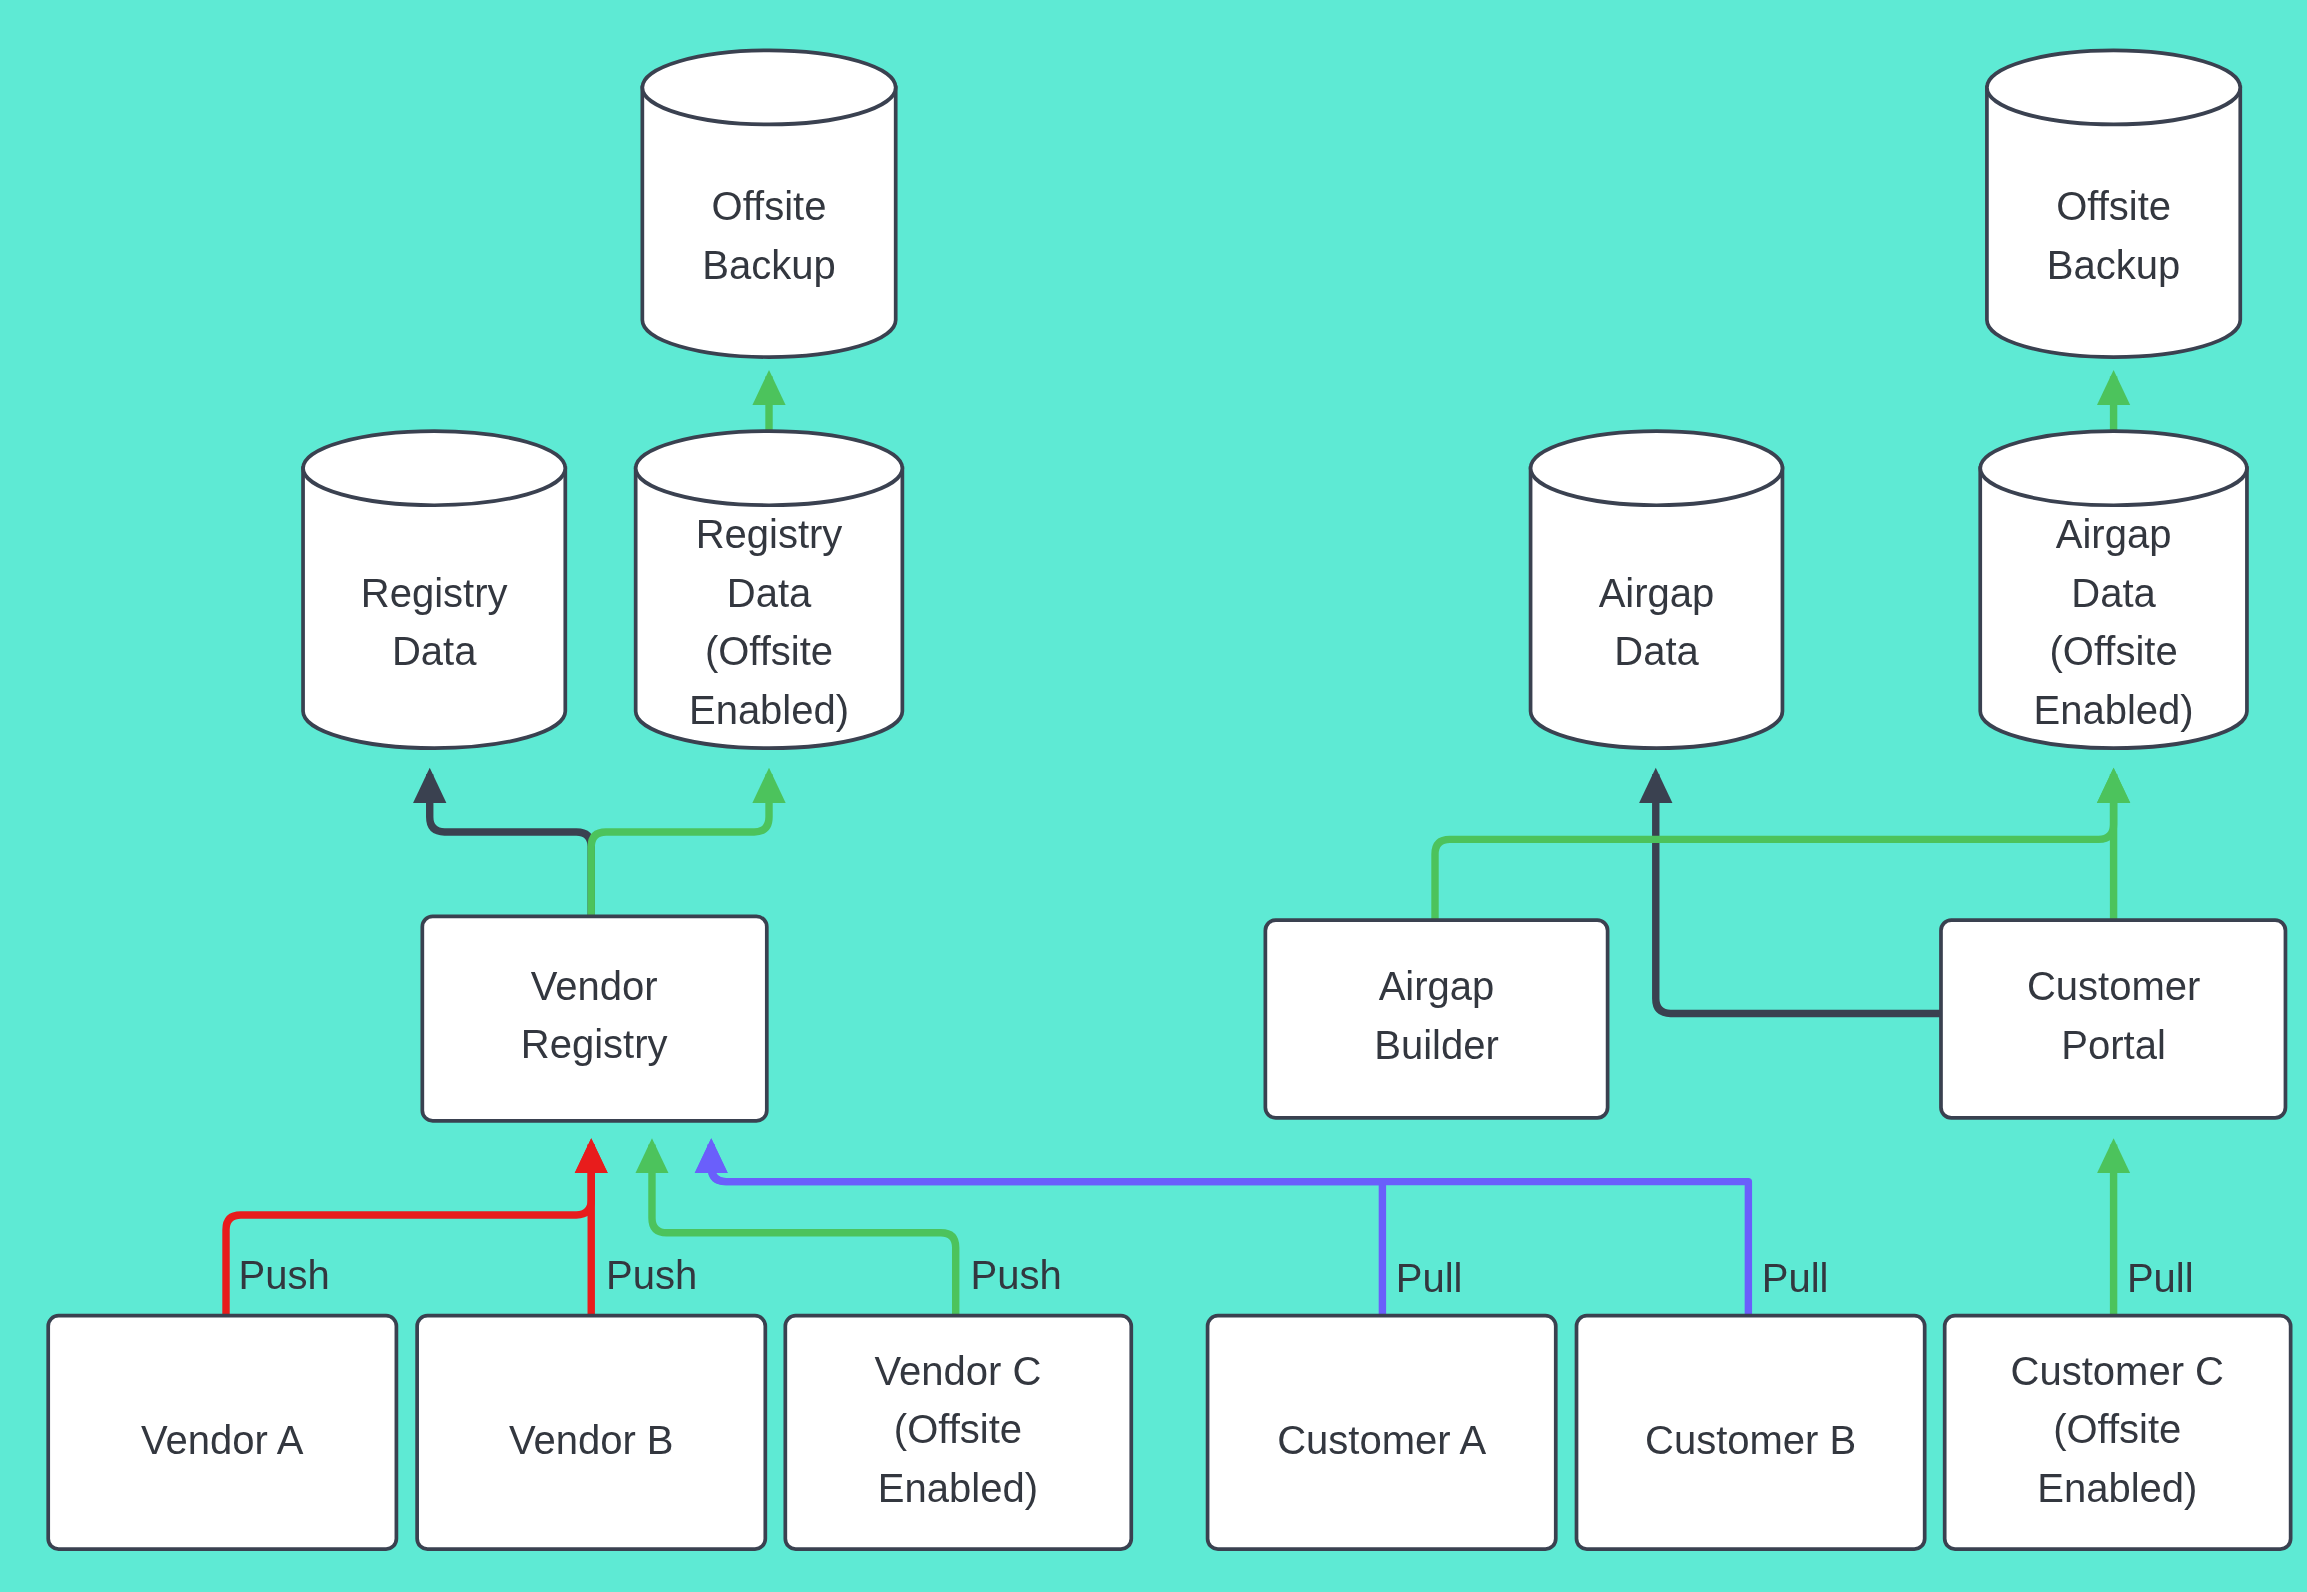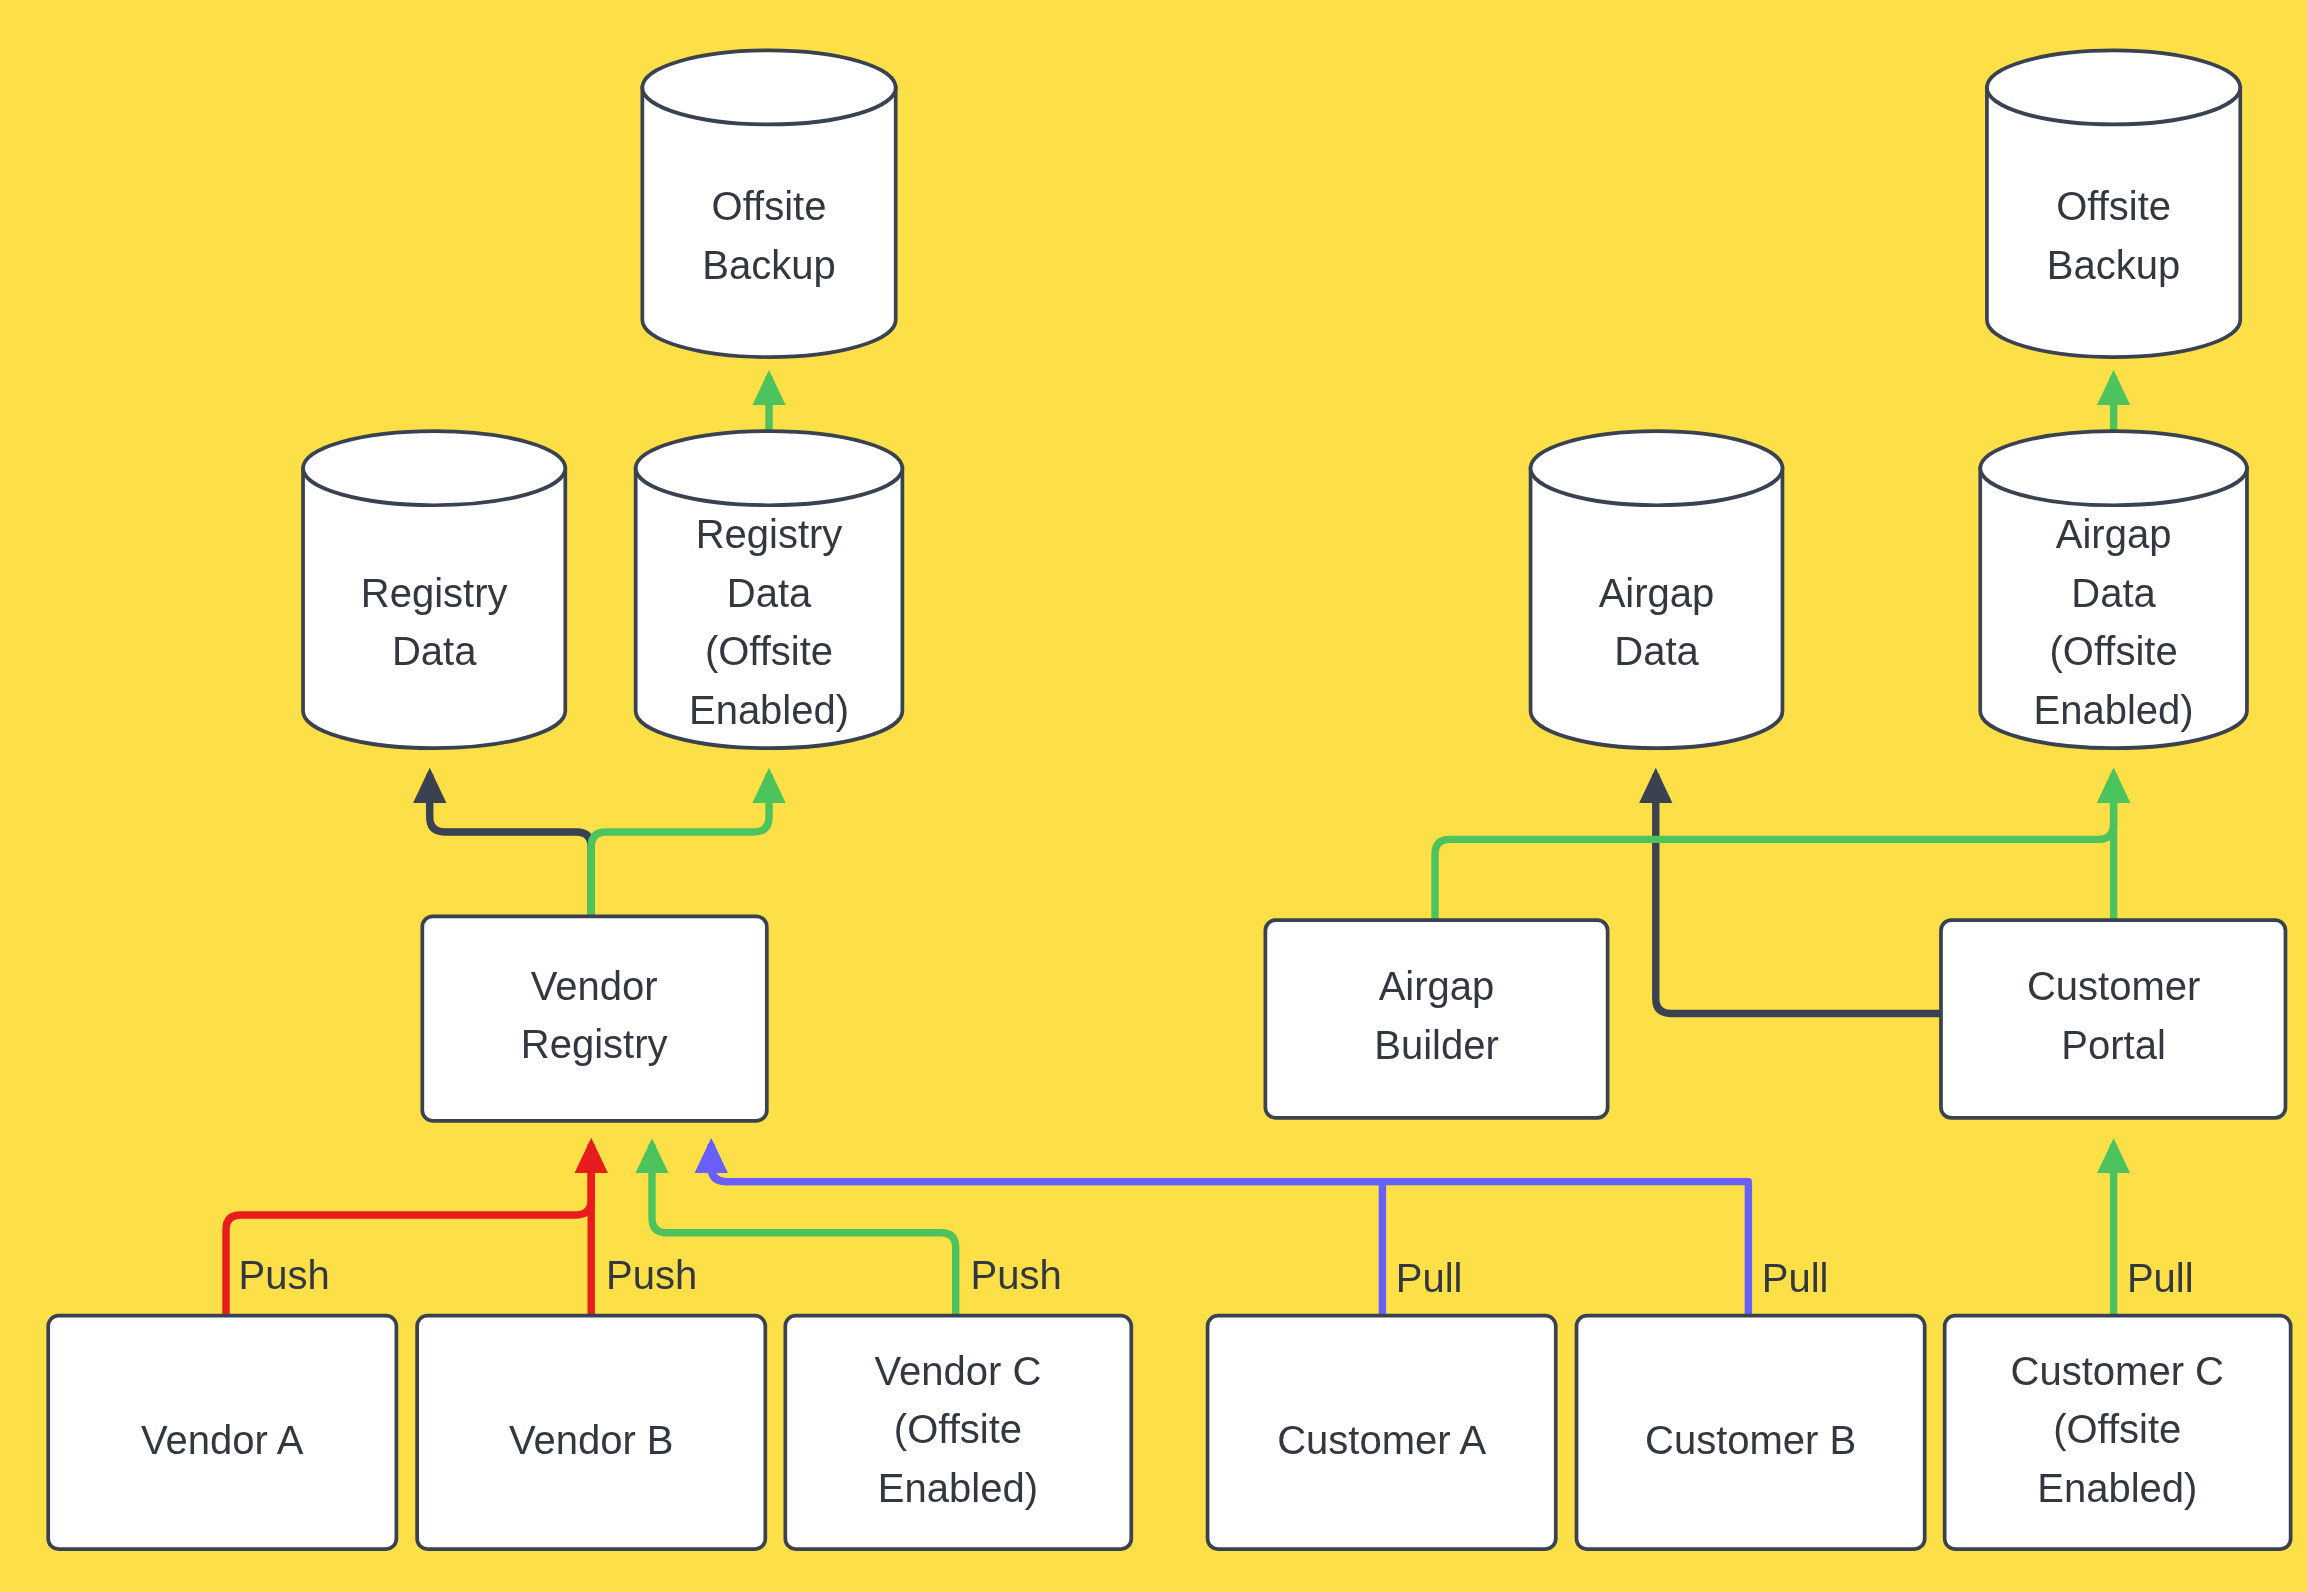--- a/index.html
+++ b/index.html
@@ -11,21 +11,21 @@
   body {
     width: 2307px;
     height: 1592px;
     overflow: hidden;
     font-family: "Liberation Sans", "DejaVu Sans", sans-serif;
   }
   #diagram-root {
     position: relative;
     width: 2307px;
     height: 1592px;
-    background: #fde047;
+    background: #5eead4;
   }
   svg#diagram-svg {
     position: absolute;
     top: 0;
     left: 0;
     width: 2307px;
     height: 1592px;
     display: block;
   }
   .node-shape {

